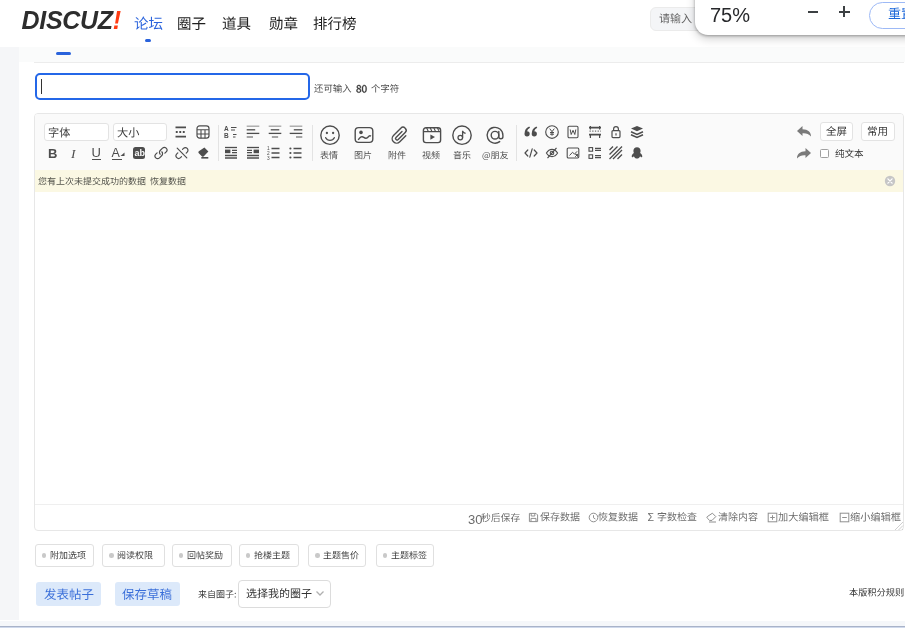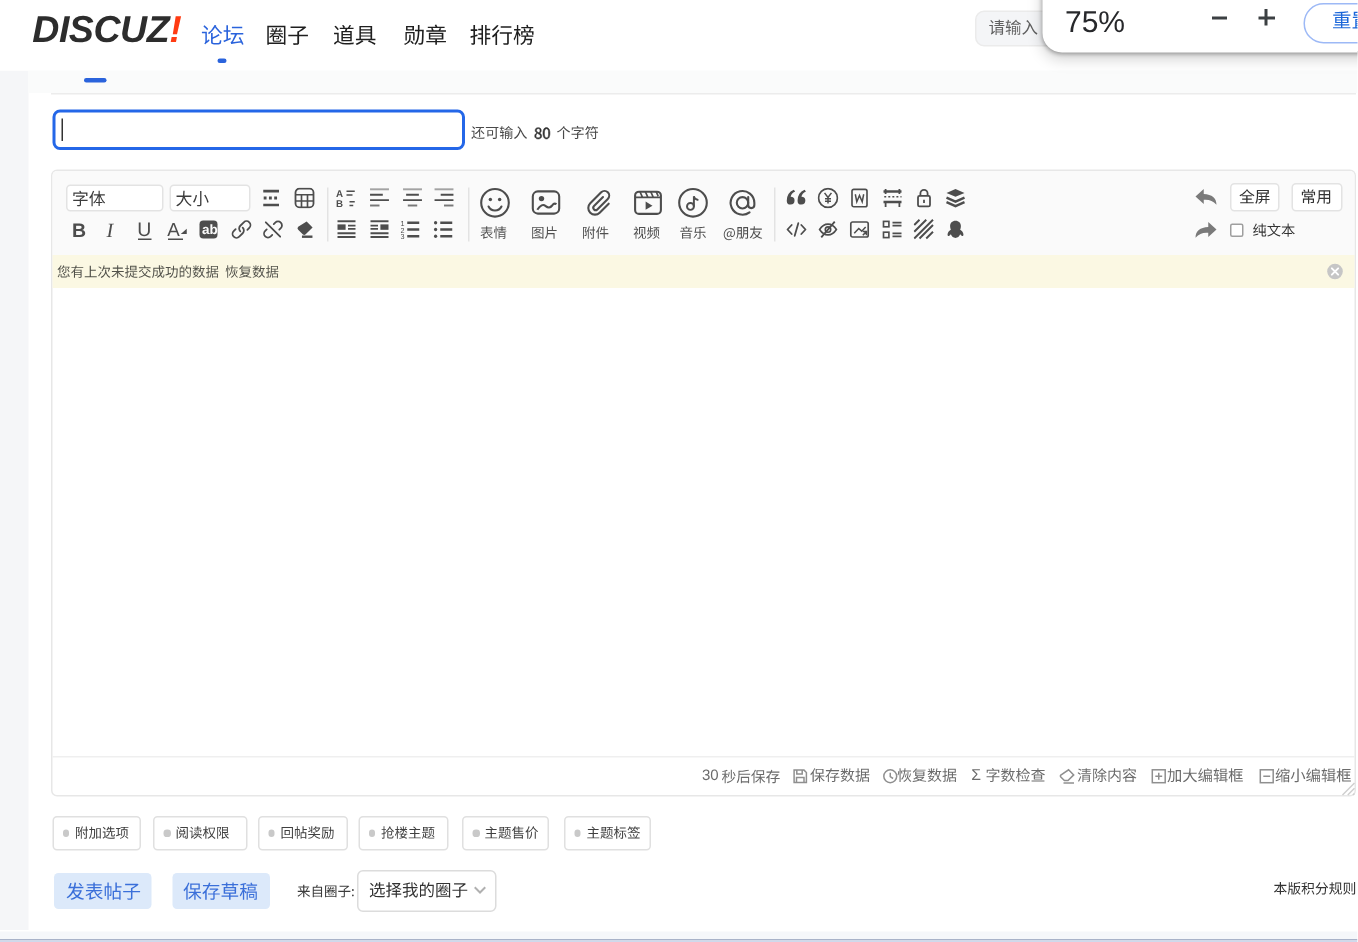--- a/index.html
+++ b/index.html
@@ -271,21 +271,21 @@
       <path transform="translate(0,10.0)" d="M2.1 -2.6H8.5V-1.9H2.1ZM2.1 -4.9H8.5V-4.2H2.1ZM0.8 -0.2H9.8V0.5H0.8ZM4.8 -4.7H5.7V0.2H4.8ZM5.2 -8.9 5.9 -8.6Q5.3 -7.7 4.5 -6.9Q3.7 -6.1 2.7 -5.4Q1.8 -4.7 0.8 -4.2Q0.7 -4.4 0.6 -4.5Q0.4 -4.7 0.3 -4.9Q1.2 -5.3 2.2 -5.9Q3.1 -6.6 3.9 -7.3Q4.7 -8.1 5.2 -8.9ZM5.5 -8.6Q6.5 -7.4 7.7 -6.5Q8.9 -5.6 10.3 -4.8Q10.1 -4.7 10 -4.5Q9.8 -4.3 9.7 -4.2Q8.8 -4.7 8 -5.3Q7.1 -5.9 6.3 -6.6Q5.6 -7.4 4.8 -8.3Z M11.9 -8.3H12.7V-4.8Q12.7 -4.2 12.7 -3.5Q12.6 -2.7 12.5 -1.9Q12.4 -1.2 12.2 -0.4Q11.9 0.3 11.5 0.9Q11.4 0.8 11.3 0.7Q11.2 0.6 11.1 0.5Q10.9 0.5 10.8 0.4Q11.2 -0.1 11.4 -0.8Q11.6 -1.5 11.7 -2.2Q11.9 -2.9 11.9 -3.6Q11.9 -4.2 11.9 -4.8ZM12.4 -8.3H19.9V-5.9H12.4V-6.6H19V-7.6H12.4ZM12.9 -2.3H20.4V-1.6H12.9ZM13.1 -4.4H20.1V-3.7H13.1ZM17.7 -4.2H18.4V0.9H17.7ZM14.8 -4.2H15.6V-2.7Q15.6 -2.2 15.5 -1.7Q15.4 -1.2 15.2 -0.8Q15 -0.3 14.5 0.1Q14 0.5 13.3 0.9Q13.2 0.8 13.1 0.7Q13.1 0.6 13 0.4Q12.9 0.3 12.8 0.3Q13.5 -0 13.9 -0.4Q14.3 -0.7 14.5 -1.1Q14.7 -1.5 14.7 -1.9Q14.8 -2.3 14.8 -2.7ZM14.2 -5.5 14.9 -5.8Q15 -5.5 15.2 -5.2Q15.4 -5 15.5 -4.8L14.8 -4.5Q14.7 -4.7 14.5 -5Q14.3 -5.3 14.2 -5.5ZM18.3 -5.8 19.1 -5.5Q18.8 -5.1 18.5 -4.7Q18.2 -4.3 18 -4L17.4 -4.2Q17.6 -4.4 17.7 -4.7Q17.9 -5 18 -5.3Q18.2 -5.6 18.3 -5.8Z" fill="#333"></path>
     </svg>
 <div class="abs" style="left:860.5px;top:121.5px;width:34.2px;height:19px;background:#fff;border:1px solid #e3e3e3;border-radius:3px;box-sizing:border-box"></div>
 <svg style="position:absolute;left:867.1px;top:125.3px" width="23" height="16" viewBox="0 0 23 16">
       <path transform="translate(0,10.0)" d="M5 -3.7H5.8V0.8H5ZM3.3 -5.2V-4.1H7.3V-5.2ZM2.5 -5.8H8.1V-3.5H2.5ZM1.6 -2.7H8.6V-1.9H2.4V0.4H1.6ZM8.2 -2.7H9V-0.5Q9 -0.1 9 0Q8.9 0.2 8.6 0.3Q8.4 0.4 8 0.4Q7.5 0.4 6.9 0.4Q6.9 0.3 6.8 0.1Q6.8 -0.1 6.7 -0.3Q7 -0.3 7.3 -0.3Q7.5 -0.3 7.7 -0.3Q7.9 -0.3 8 -0.3Q8.1 -0.3 8.2 -0.3Q8.2 -0.4 8.2 -0.5ZM4.9 -8.8H5.7V-6.9H4.9ZM0.9 -7.2H9.7V-4.9H8.9V-6.5H1.7V-4.9H0.9ZM1.8 -8.4 2.5 -8.7Q2.7 -8.4 3 -8.1Q3.2 -7.7 3.4 -7.5L2.6 -7.1Q2.5 -7.4 2.3 -7.8Q2 -8.1 1.8 -8.4ZM8 -8.7 8.8 -8.5Q8.6 -8.1 8.3 -7.8Q8 -7.4 7.8 -7.2L7.1 -7.5Q7.3 -7.6 7.4 -7.9Q7.6 -8.1 7.8 -8.3Q7.9 -8.6 8 -8.7Z M12.6 -8.1H19.4V-7.3H12.6ZM12.6 -5.6H19.3V-4.9H12.6ZM12.5 -3.1H19.4V-2.4H12.5ZM12.1 -8.1H12.9V-4.3Q12.9 -3.7 12.8 -3Q12.8 -2.3 12.6 -1.6Q12.5 -0.9 12.2 -0.3Q11.9 0.4 11.4 0.9Q11.4 0.8 11.3 0.7Q11.2 0.6 11 0.5Q10.9 0.4 10.8 0.4Q11.3 -0.1 11.5 -0.7Q11.8 -1.3 11.9 -1.9Q12 -2.5 12.1 -3.1Q12.1 -3.7 12.1 -4.3ZM19 -8.1H19.8V-0.2Q19.8 0.1 19.7 0.3Q19.6 0.5 19.3 0.7Q19.1 0.7 18.6 0.8Q18.1 0.8 17.4 0.8Q17.3 0.6 17.3 0.4Q17.2 0.2 17.1 0Q17.5 0 17.8 0Q18.2 0 18.4 0Q18.7 0 18.8 0Q18.9 0 19 -0Q19 -0.1 19 -0.2ZM15.4 -7.8H16.2V0.7H15.4Z" fill="#333"></path>
     </svg>
 <div class="abs" style="left:819.6px;top:148.8px;width:9px;height:9px;background:#fff;border:1px solid #9f9f9f;border-radius:1.5px;box-sizing:border-box"></div>
 <svg style="position:absolute;left:834.8px;top:148.3px" width="31" height="14" viewBox="0 0 31 14">
       <path transform="translate(0,9.0)" d="M0.7 -1.7Q0.7 -1.8 0.6 -1.9Q0.6 -2 0.5 -2.2Q0.5 -2.3 0.5 -2.4Q0.6 -2.4 0.8 -2.6Q1 -2.7 1.2 -3Q1.3 -3.1 1.6 -3.4Q1.8 -3.7 2.1 -4.1Q2.4 -4.5 2.7 -5Q3 -5.5 3.2 -6L3.8 -5.6Q3.2 -4.6 2.5 -3.7Q1.9 -2.8 1.2 -2.1V-2.1Q1.2 -2.1 1.1 -2Q1 -2 0.9 -2Q0.8 -1.9 0.8 -1.8Q0.7 -1.8 0.7 -1.7ZM0.7 -1.7 0.6 -2.3 1 -2.5 3.8 -3Q3.7 -2.9 3.7 -2.7Q3.7 -2.6 3.8 -2.5Q2.8 -2.3 2.2 -2.1Q1.7 -2 1.3 -1.9Q1 -1.9 0.9 -1.8Q0.8 -1.8 0.7 -1.7ZM0.6 -4Q0.6 -4.1 0.6 -4.2Q0.5 -4.3 0.5 -4.5Q0.4 -4.6 0.4 -4.7Q0.5 -4.7 0.6 -4.9Q0.8 -5 0.9 -5.3Q1 -5.4 1.2 -5.7Q1.3 -5.9 1.5 -6.3Q1.7 -6.7 1.9 -7.1Q2.1 -7.6 2.2 -8L2.9 -7.7Q2.6 -7.1 2.3 -6.5Q2 -5.9 1.7 -5.4Q1.4 -4.8 1 -4.4V-4.4Q1 -4.4 1 -4.4Q0.9 -4.3 0.8 -4.3Q0.7 -4.2 0.7 -4.1Q0.6 -4.1 0.6 -4ZM0.6 -4 0.6 -4.5 0.9 -4.8 2.7 -4.9Q2.7 -4.8 2.7 -4.6Q2.7 -4.5 2.7 -4.4Q2.1 -4.3 1.7 -4.2Q1.3 -4.2 1.1 -4.1Q0.9 -4.1 0.8 -4.1Q0.7 -4 0.6 -4ZM0.4 -0.5Q0.9 -0.6 1.4 -0.7Q1.9 -0.8 2.6 -1Q3.2 -1.1 3.8 -1.3L3.9 -0.7Q3 -0.4 2.1 -0.2Q1.3 0 0.6 0.2ZM8 -5.2H8.7V-1.3H8ZM6.1 -8H6.8V-0.5Q6.8 -0.1 6.9 -0Q7 0 7.1 0Q7.1 0 7.2 0Q7.3 0 7.5 0Q7.7 0 7.9 0Q8 0 8.1 0Q8.2 0 8.2 0Q8.3 -0 8.4 -0.1Q8.4 -0.1 8.5 -0.2Q8.5 -0.3 8.5 -0.6Q8.5 -0.8 8.5 -1.1Q8.6 -1 8.8 -0.9Q9 -0.8 9.2 -0.8Q9.2 -0.5 9.1 -0.2Q9.1 0.1 9 0.2Q9 0.4 8.9 0.5Q8.8 0.6 8.6 0.6Q8.5 0.7 8.3 0.7Q8.1 0.7 7.9 0.7Q7.8 0.7 7.7 0.7Q7.5 0.7 7.3 0.7Q7.2 0.7 7.1 0.7Q6.9 0.7 6.7 0.7Q6.5 0.6 6.4 0.5Q6.3 0.5 6.2 0.3Q6.1 0.2 6.1 0Q6.1 -0.2 6.1 -0.6ZM3.9 -6.7H9.1V-6H3.9ZM4.2 -5.1H4.8V-2.6H8.5V-1.9H4.2Z M16.4 -6 17.1 -5.8Q16.5 -4 15.6 -2.8Q14.6 -1.5 13.3 -0.7Q12 0.2 10.3 0.7Q10.3 0.7 10.2 0.5Q10.1 0.4 10 0.3Q9.9 0.1 9.8 0.1Q11.5 -0.4 12.8 -1.2Q14.1 -2 15 -3.2Q15.8 -4.4 16.4 -6ZM12.1 -5.9Q12.6 -4.5 13.5 -3.3Q14.4 -2.1 15.7 -1.2Q17 -0.4 18.7 0Q18.6 0.1 18.5 0.2Q18.4 0.4 18.3 0.5Q18.3 0.6 18.2 0.7Q16.5 0.2 15.2 -0.7Q13.9 -1.6 13 -2.9Q12 -4.1 11.4 -5.7ZM10 -6.3H18.6V-5.6H10ZM13.5 -7.8 14.3 -8Q14.5 -7.7 14.7 -7.3Q14.9 -6.9 15 -6.6L14.2 -6.3Q14.1 -6.6 13.9 -7Q13.7 -7.5 13.5 -7.8Z M19.6 -6H27.9V-5.3H19.6ZM21.1 -1.7H26.3V-1H21.1ZM23.4 -8H24.1V0.8H23.4ZM22.7 -5.7 23.3 -5.5Q23 -4.6 22.4 -3.6Q21.9 -2.7 21.3 -2Q20.6 -1.2 19.9 -0.8Q19.8 -0.8 19.7 -0.9Q19.6 -1.1 19.5 -1.2Q19.4 -1.3 19.4 -1.3Q20.1 -1.8 20.7 -2.5Q21.3 -3.1 21.8 -4Q22.4 -4.8 22.7 -5.7ZM24.8 -5.7Q25.1 -4.8 25.6 -4Q26.1 -3.2 26.8 -2.5Q27.4 -1.8 28.2 -1.4Q28.1 -1.3 28 -1.2Q27.9 -1.1 27.8 -1Q27.7 -0.9 27.6 -0.8Q26.9 -1.3 26.2 -2Q25.6 -2.7 25 -3.6Q24.5 -4.5 24.1 -5.5Z" fill="#333"></path>
     </svg>
-<div class="abs" style="left:468px;top:511.5px;font-size:10px;color:#6b6b6b;font-family:'Liberation Sans'">30</div>
+<div class="abs" style="left:468px;top:511.5px;font-size:13px;color:#6b6b6b;font-family:'Liberation Sans'">30</div>
 <svg style="position:absolute;left:480.5px;top:511.5px" width="42" height="15" viewBox="0 0 42 15">
       <path transform="translate(0,9.3)" d="M2.1 -7.4H2.8V0.8H2.1ZM0.4 -5.5H4.2V-4.8H0.4ZM2.1 -5.2 2.6 -5Q2.4 -4.5 2.2 -3.9Q2 -3.4 1.7 -2.8Q1.5 -2.3 1.2 -1.8Q1 -1.3 0.7 -1Q0.6 -1.2 0.5 -1.4Q0.4 -1.5 0.3 -1.7Q0.5 -2 0.8 -2.4Q1.1 -2.8 1.3 -3.3Q1.6 -3.8 1.8 -4.3Q2 -4.8 2.1 -5.2ZM3.6 -8.1 4.1 -7.5Q3.6 -7.3 3.1 -7.2Q2.5 -7 1.9 -6.9Q1.3 -6.8 0.7 -6.7Q0.7 -6.9 0.6 -7Q0.6 -7.2 0.5 -7.3Q1.1 -7.4 1.7 -7.5Q2.2 -7.6 2.8 -7.8Q3.3 -7.9 3.6 -8.1ZM2.8 -4.6Q2.8 -4.5 3 -4.3Q3.2 -4.1 3.4 -3.8Q3.7 -3.5 3.8 -3.3Q4 -3.1 4.1 -2.9L3.6 -2.4Q3.5 -2.5 3.4 -2.8Q3.2 -3.1 3 -3.4Q2.9 -3.7 2.7 -3.9Q2.5 -4.2 2.4 -4.3ZM4.8 -6.6 5.5 -6.4Q5.4 -5.9 5.3 -5.3Q5.2 -4.7 5 -4.2Q4.9 -3.7 4.7 -3.3Q4.6 -3.4 4.5 -3.4Q4.4 -3.5 4.3 -3.5Q4.2 -3.6 4.1 -3.6Q4.3 -4 4.4 -4.5Q4.5 -4.9 4.7 -5.5Q4.8 -6 4.8 -6.6ZM7.6 -6.5 8.2 -6.7Q8.5 -6.3 8.7 -5.8Q8.9 -5.3 9.1 -4.9Q9.3 -4.4 9.4 -4L8.7 -3.8Q8.6 -4.2 8.4 -4.6Q8.3 -5.1 8 -5.6Q7.8 -6.1 7.6 -6.5ZM8.2 -3.4 8.9 -3.2Q8.5 -2.2 7.8 -1.4Q7.2 -0.6 6.2 -0.1Q5.2 0.5 3.9 0.8Q3.9 0.6 3.8 0.4Q3.6 0.2 3.5 0.1Q4.8 -0.2 5.7 -0.6Q6.6 -1.1 7.2 -1.8Q7.9 -2.5 8.2 -3.4ZM6.2 -8.2H6.9V-2.2H6.2Z M11.7 -5.5H19.1V-4.8H11.7ZM13.2 -0.4H18V0.3H13.2ZM17.8 -8.2 18.5 -7.6Q17.8 -7.4 16.9 -7.3Q16.1 -7.1 15.2 -7Q14.2 -6.9 13.3 -6.8Q12.4 -6.8 11.5 -6.7Q11.5 -6.9 11.4 -7Q11.3 -7.2 11.3 -7.4Q12.2 -7.4 13.1 -7.5Q14 -7.6 14.9 -7.7Q15.7 -7.8 16.5 -7.9Q17.3 -8 17.8 -8.2ZM12.9 -3.4H18.4V0.8H17.7V-2.7H13.6V0.8H12.9ZM11.3 -7.4H12V-4.8Q12 -4.2 12 -3.5Q11.9 -2.7 11.8 -2Q11.7 -1.2 11.4 -0.5Q11.2 0.2 10.7 0.8Q10.7 0.7 10.6 0.6Q10.4 0.5 10.3 0.4Q10.2 0.3 10.1 0.3Q10.5 -0.3 10.7 -0.9Q11 -1.6 11.1 -2.2Q11.2 -2.9 11.2 -3.6Q11.3 -4.2 11.3 -4.8Z M25.5 -4.9H26.2V0.8H25.5ZM22.6 -3.4H28.9V-2.8H22.6ZM26.4 -3.2Q26.7 -2.6 27.2 -2Q27.6 -1.4 28.1 -1Q28.7 -0.5 29.2 -0.2Q29.1 -0.1 29 -0Q28.9 0.1 28.8 0.2Q28.8 0.3 28.7 0.4Q28.2 0 27.6 -0.5Q27.1 -1 26.6 -1.7Q26.2 -2.3 25.8 -2.9ZM25.3 -3.2 25.9 -3Q25.5 -2.3 25 -1.7Q24.6 -1 24 -0.5Q23.4 0 22.8 0.4Q22.8 0.3 22.7 0.2Q22.6 0 22.5 -0.1Q22.4 -0.2 22.3 -0.2Q22.9 -0.5 23.5 -1Q24 -1.5 24.5 -2Q25 -2.6 25.3 -3.2ZM24 -7.1V-5.3H27.7V-7.1ZM23.3 -7.8H28.4V-4.6H23.3ZM22.3 -8.2 23 -8Q22.7 -7.2 22.2 -6.4Q21.8 -5.6 21.3 -4.9Q20.8 -4.1 20.2 -3.6Q20.2 -3.7 20.1 -3.8Q20.1 -4 20 -4.1Q19.9 -4.2 19.8 -4.3Q20.3 -4.8 20.8 -5.4Q21.2 -6 21.6 -6.7Q22 -7.5 22.3 -8.2ZM21.3 -5.7 22 -6.4 22 -6.4V0.8H21.3Z M32.7 -2.6H38.8V-1.9H32.7ZM33.5 -5.1H37.6V-4.5H33.5ZM35.4 -3.4H36.2V-0.1Q36.2 0.2 36.1 0.4Q36 0.6 35.7 0.7Q35.5 0.8 35.1 0.8Q34.7 0.8 34 0.8Q34 0.6 33.9 0.4Q33.9 0.2 33.8 0.1Q34.1 0.1 34.4 0.1Q34.7 0.1 34.9 0.1Q35.1 0.1 35.2 0.1Q35.3 0.1 35.4 0Q35.4 0 35.4 -0.1ZM37.4 -5.1H37.5L37.7 -5.2L38.2 -4.8Q37.9 -4.5 37.5 -4.1Q37.1 -3.8 36.6 -3.5Q36.2 -3.2 35.8 -3Q35.8 -3.1 35.6 -3.2Q35.5 -3.3 35.4 -3.4Q35.8 -3.6 36.1 -3.9Q36.5 -4.2 36.8 -4.4Q37.2 -4.7 37.4 -5ZM30 -6.9H38.6V-6.2H30ZM33.2 -8.2 33.9 -8Q33.6 -6.9 33.1 -5.8Q32.5 -4.7 31.8 -3.8Q31.1 -2.8 30.1 -2.1Q30 -2.2 30 -2.3Q29.9 -2.5 29.8 -2.6Q29.8 -2.7 29.7 -2.8Q30.4 -3.3 30.9 -3.9Q31.5 -4.5 31.9 -5.2Q32.3 -5.9 32.6 -6.7Q33 -7.5 33.2 -8.2ZM31.2 -4.2H32V0.8H31.2Z" fill="#6b6b6b"></path>
     </svg>
 <svg class="abs" style="left:528.4px;top:512.3px" width="11" height="11" viewBox="0 0 11 11">
       <path d="M1.4 1.4h6.6l1.6 1.6v6.6H1.4z" fill="none" stroke="#8f8f8f" stroke-width="1"></path>
       <path d="M3.2 1.4v2.6h3.6V1.4M3 9.6V6.4h5v3.2" fill="none" stroke="#8f8f8f" stroke-width="1"></path>
     </svg>
 <svg style="position:absolute;left:540.2px;top:511.3px" width="42" height="15" viewBox="0 0 42 15">
       <path transform="translate(0,9.5)" d="M6 -5H6.7V0.8H6ZM3.1 -3.5H9.5V-2.8H3.1ZM7 -3.2Q7.2 -2.6 7.7 -2Q8.2 -1.5 8.7 -1Q9.3 -0.5 9.8 -0.2Q9.7 -0.1 9.6 -0Q9.5 0.1 9.4 0.2Q9.3 0.3 9.3 0.4Q8.7 0 8.2 -0.5Q7.6 -1.1 7.2 -1.7Q6.7 -2.3 6.4 -3ZM5.8 -3.3 6.4 -3.1Q6.1 -2.4 5.6 -1.7Q5.1 -1.1 4.5 -0.5Q3.9 0 3.3 0.4Q3.2 0.3 3.1 0.2Q3.1 0.1 3 -0.1Q2.9 -0.2 2.8 -0.2Q3.4 -0.5 3.9 -1Q4.5 -1.5 5 -2.1Q5.5 -2.7 5.8 -3.3ZM4.5 -7.3V-5.4H8.2V-7.3ZM3.8 -7.9H9V-4.7H3.8ZM2.8 -8.4 3.5 -8.2Q3.1 -7.3 2.7 -6.5Q2.2 -5.7 1.7 -5Q1.2 -4.2 0.7 -3.7Q0.6 -3.8 0.5 -3.9Q0.5 -4 0.4 -4.2Q0.3 -4.3 0.2 -4.4Q0.7 -4.9 1.2 -5.5Q1.7 -6.2 2.1 -6.9Q2.5 -7.6 2.8 -8.4ZM1.7 -5.8 2.4 -6.5 2.5 -6.5V0.8H1.7Z M13.3 -2.7H19.6V-2H13.3ZM14.2 -5.2H18.3V-4.6H14.2ZM16.1 -3.5H16.9V-0.1Q16.9 0.2 16.8 0.4Q16.7 0.6 16.5 0.7Q16.2 0.8 15.8 0.8Q15.4 0.8 14.7 0.8Q14.7 0.6 14.6 0.4Q14.6 0.2 14.5 0.1Q14.8 0.1 15.1 0.1Q15.4 0.1 15.6 0.1Q15.8 0.1 15.9 0.1Q16.1 0.1 16.1 0Q16.1 0 16.1 -0.1ZM18.1 -5.2H18.3L18.5 -5.3L18.9 -4.9Q18.6 -4.6 18.2 -4.2Q17.8 -3.9 17.4 -3.6Q17 -3.3 16.6 -3Q16.5 -3.1 16.4 -3.3Q16.2 -3.4 16.1 -3.5Q16.5 -3.7 16.9 -4Q17.3 -4.2 17.6 -4.5Q17.9 -4.8 18.1 -5.1ZM10.6 -7.1H19.4V-6.4H10.6ZM13.8 -8.4 14.6 -8.2Q14.3 -7.1 13.7 -5.9Q13.2 -4.8 12.4 -3.8Q11.7 -2.9 10.7 -2.2Q10.7 -2.2 10.6 -2.4Q10.5 -2.5 10.4 -2.6Q10.4 -2.8 10.3 -2.8Q11 -3.3 11.6 -4Q12.1 -4.6 12.6 -5.3Q13 -6.1 13.3 -6.8Q13.6 -7.6 13.8 -8.4ZM11.9 -4.3H12.6V0.8H11.9Z M20.7 -3.2H24.5V-2.6H20.7ZM20.5 -6.5H25.3V-5.9H20.5ZM24.4 -8.2 25.1 -7.9Q24.9 -7.6 24.6 -7.2Q24.4 -6.9 24.2 -6.6L23.7 -6.9Q23.8 -7.1 23.9 -7.3Q24.1 -7.5 24.2 -7.8Q24.3 -8 24.4 -8.2ZM22.6 -8.4H23.3V-4H22.6ZM20.9 -7.9 21.4 -8.2Q21.6 -7.9 21.8 -7.5Q22 -7.1 22.1 -6.9L21.5 -6.6Q21.4 -6.9 21.3 -7.2Q21.1 -7.6 20.9 -7.9ZM22.6 -6.3 23.1 -6Q22.9 -5.6 22.5 -5.2Q22.1 -4.7 21.7 -4.4Q21.2 -4 20.8 -3.8Q20.7 -3.9 20.6 -4.1Q20.5 -4.2 20.4 -4.4Q20.8 -4.5 21.2 -4.8Q21.6 -5.1 22 -5.5Q22.4 -5.9 22.6 -6.3ZM23.2 -6.1Q23.3 -6 23.6 -5.8Q23.8 -5.7 24.1 -5.5Q24.4 -5.3 24.7 -5.1Q24.9 -5 25 -4.9L24.6 -4.4Q24.5 -4.5 24.2 -4.7Q24 -4.9 23.7 -5.1Q23.4 -5.3 23.2 -5.5Q22.9 -5.6 22.8 -5.7ZM26.1 -6.5H29.5V-5.8H26.1ZM26.3 -8.3 27 -8.2Q26.8 -7.2 26.6 -6.4Q26.4 -5.5 26.1 -4.7Q25.8 -4 25.4 -3.4Q25.3 -3.4 25.2 -3.5Q25.1 -3.6 25 -3.7Q24.9 -3.8 24.8 -3.8Q25.2 -4.4 25.5 -5.1Q25.8 -5.8 26 -6.6Q26.2 -7.4 26.3 -8.3ZM28.1 -6.1 28.8 -6Q28.6 -4.3 28.1 -3Q27.7 -1.7 26.9 -0.8Q26.1 0.2 24.9 0.8Q24.9 0.8 24.8 0.6Q24.8 0.5 24.7 0.4Q24.6 0.3 24.5 0.2Q25.7 -0.3 26.4 -1.2Q27.1 -2.1 27.5 -3.3Q27.9 -4.5 28.1 -6.1ZM26.5 -5.8Q26.7 -4.5 27.1 -3.3Q27.5 -2.1 28.2 -1.3Q28.8 -0.4 29.7 0.1Q29.6 0.2 29.4 0.4Q29.3 0.6 29.2 0.7Q28.3 0.1 27.6 -0.8Q27 -1.8 26.5 -3Q26.1 -4.3 25.9 -5.7ZM21.1 -1.5 21.6 -2Q22.1 -1.8 22.7 -1.5Q23.2 -1.2 23.7 -1Q24.2 -0.7 24.6 -0.4L24.1 0.1Q23.8 -0.2 23.3 -0.5Q22.8 -0.8 22.2 -1.1Q21.6 -1.3 21.1 -1.5ZM24.3 -3.2H24.4L24.5 -3.3L24.9 -3.1Q24.6 -2 24 -1.3Q23.4 -0.5 22.6 -0Q21.7 0.5 20.8 0.7Q20.7 0.6 20.6 0.4Q20.5 0.2 20.4 0.1Q21.3 -0.1 22.1 -0.5Q22.9 -0.9 23.4 -1.6Q24 -2.2 24.3 -3.1ZM21.1 -1.5Q21.3 -1.8 21.6 -2.2Q21.8 -2.6 22 -3.1Q22.2 -3.5 22.3 -3.9L23 -3.8Q22.8 -3.3 22.6 -2.9Q22.4 -2.5 22.2 -2.1Q22 -1.7 21.8 -1.4Z M34.3 -8H39.2V-5.4H34.3V-6H38.5V-7.3H34.3ZM34 -8H34.7V-4.9Q34.7 -4.3 34.6 -3.6Q34.6 -2.8 34.5 -2Q34.3 -1.3 34.1 -0.5Q33.9 0.2 33.4 0.8Q33.4 0.7 33.3 0.6Q33.1 0.6 33 0.5Q32.9 0.4 32.8 0.4Q33.2 -0.2 33.4 -0.9Q33.7 -1.6 33.8 -2.3Q33.9 -3 33.9 -3.7Q34 -4.4 34 -4.9ZM34.4 -4.3H39.6V-3.6H34.4ZM35.2 -0.2H38.9V0.4H35.2ZM36.6 -5.5H37.3V-2.1H36.6ZM34.8 -2.4H39.3V0.8H38.6V-1.7H35.5V0.8H34.8ZM30.3 -3.1Q30.9 -3.2 31.7 -3.5Q32.6 -3.8 33.4 -4L33.5 -3.3Q32.7 -3.1 31.9 -2.8Q31.1 -2.6 30.5 -2.4ZM30.4 -6.4H33.5V-5.7H30.4ZM31.7 -8.4H32.4V-0.1Q32.4 0.2 32.3 0.3Q32.2 0.5 32 0.6Q31.9 0.7 31.6 0.7Q31.2 0.7 30.8 0.7Q30.8 0.6 30.7 0.4Q30.6 0.2 30.6 0Q30.9 0.1 31.1 0.1Q31.4 0.1 31.5 0Q31.6 0 31.6 0Q31.7 -0 31.7 -0.1Z" fill="#6b6b6b"></path>
     </svg>

